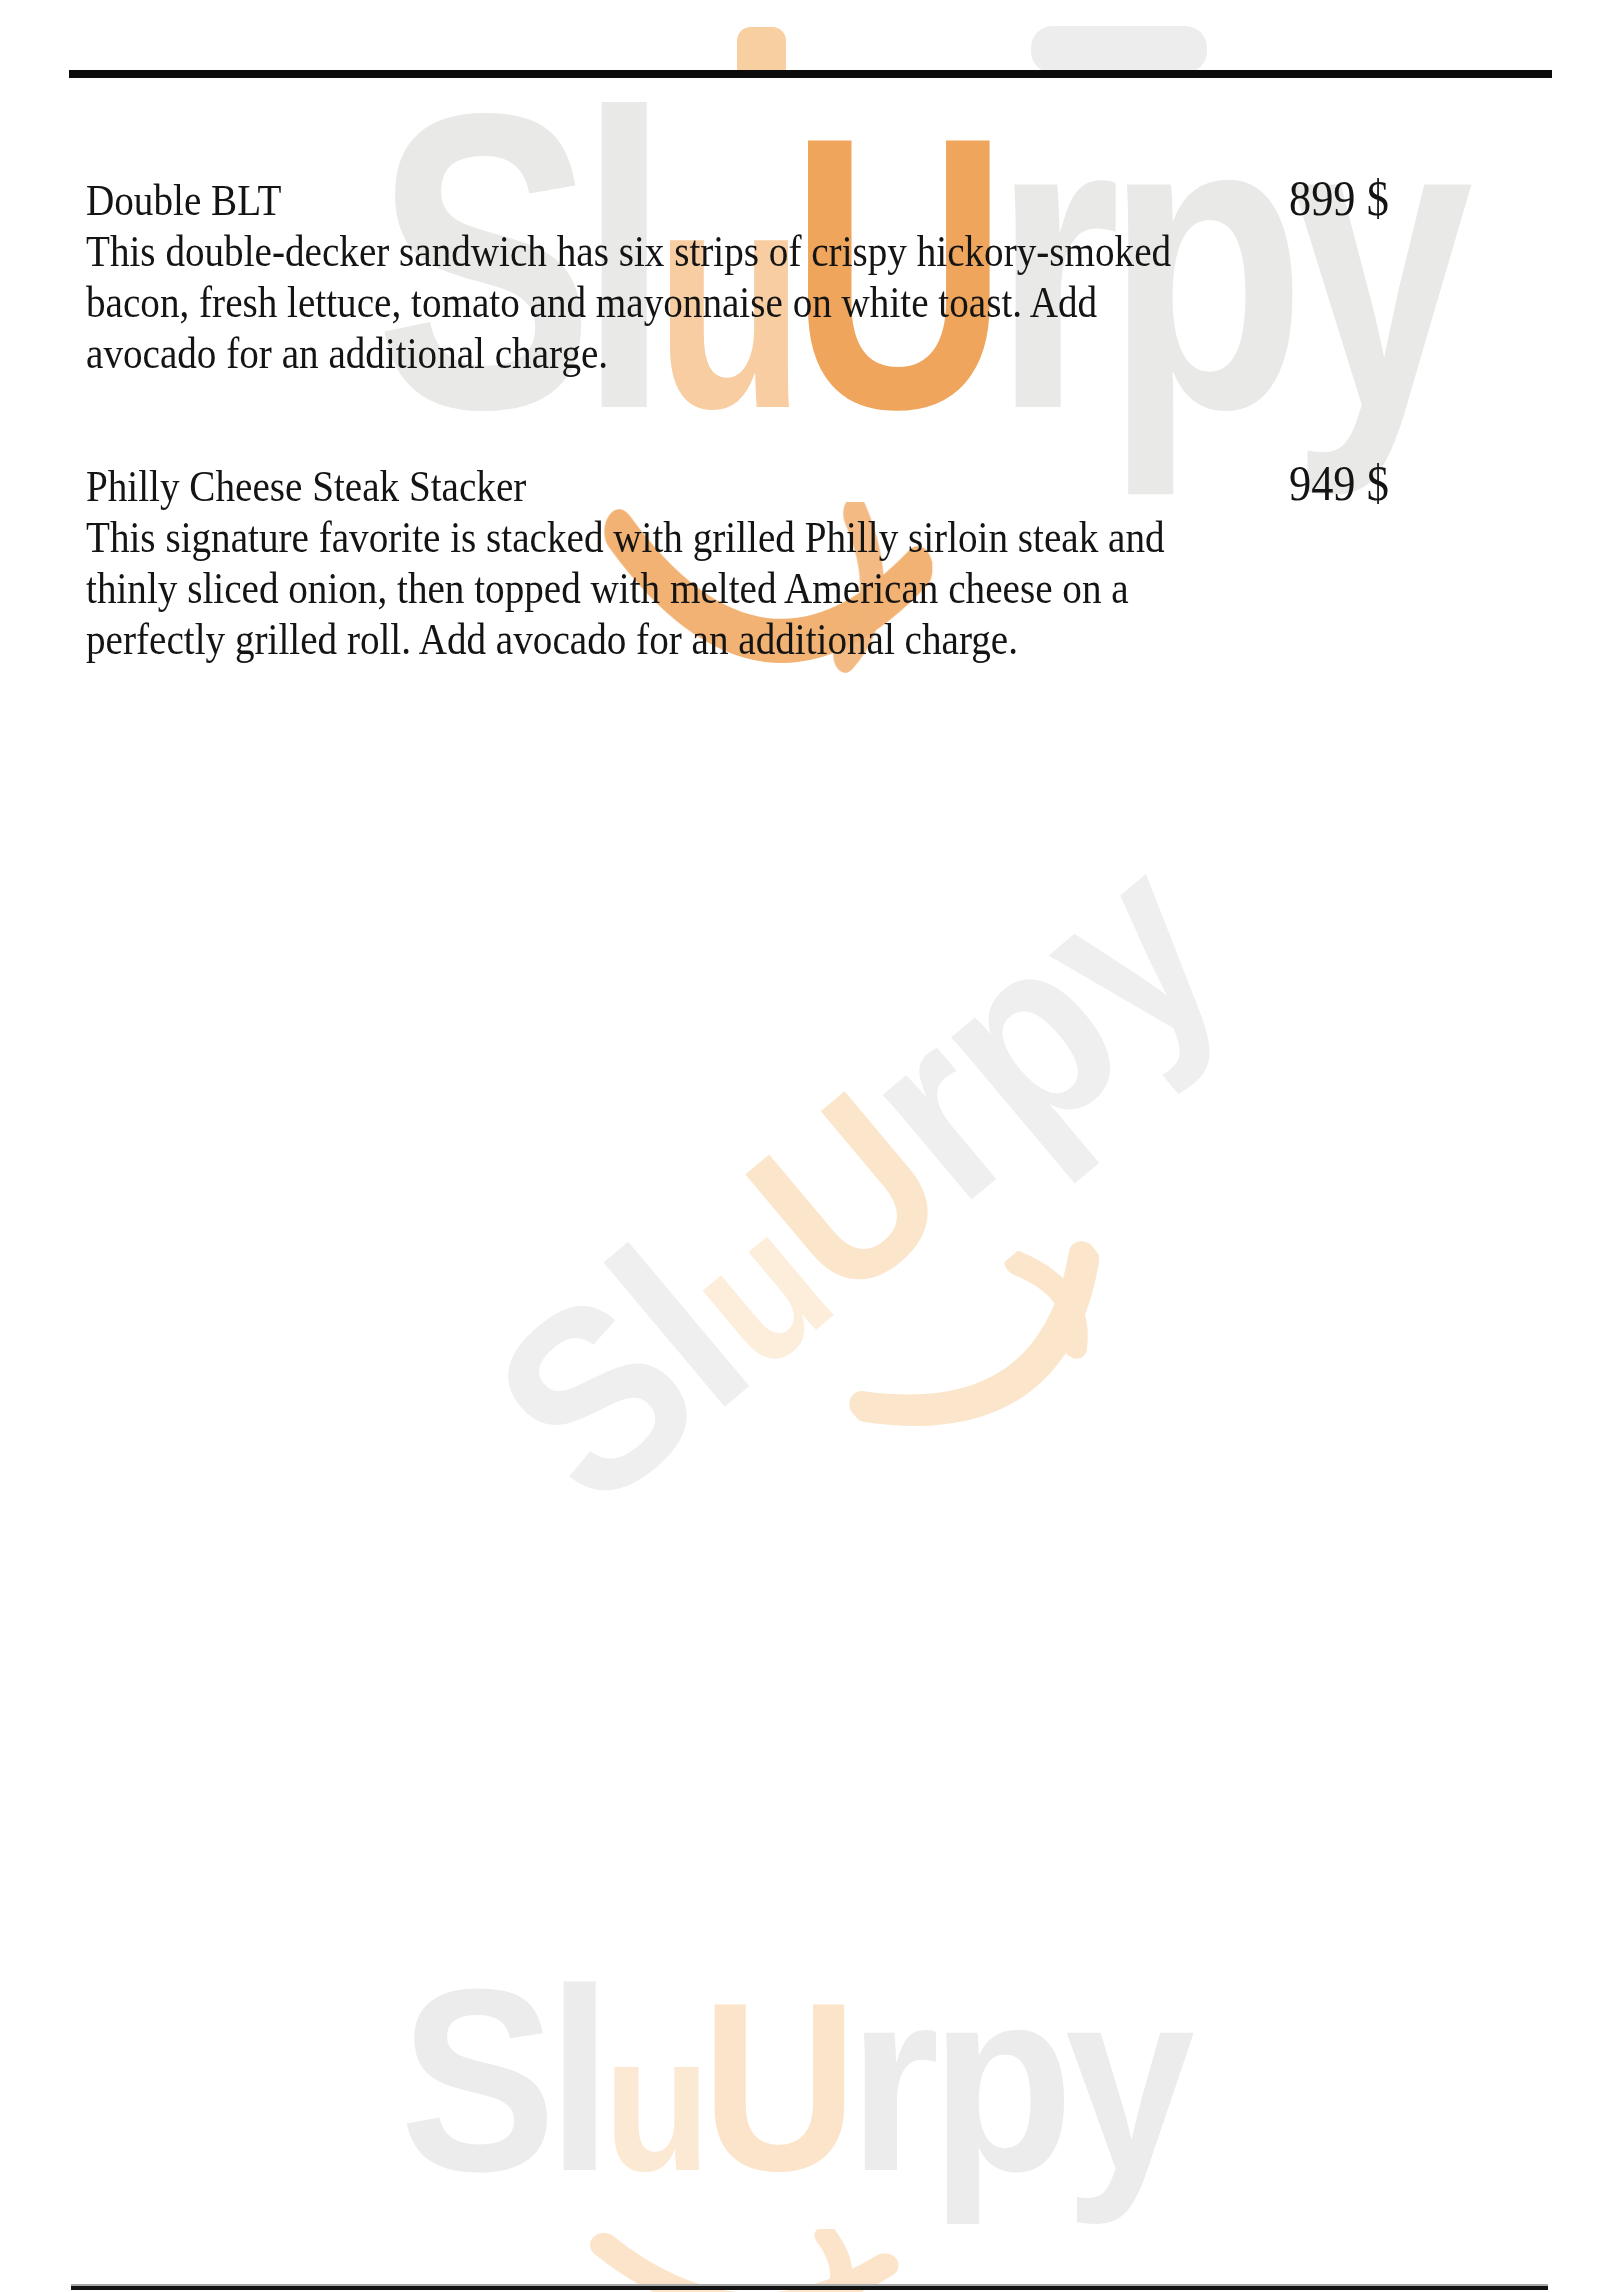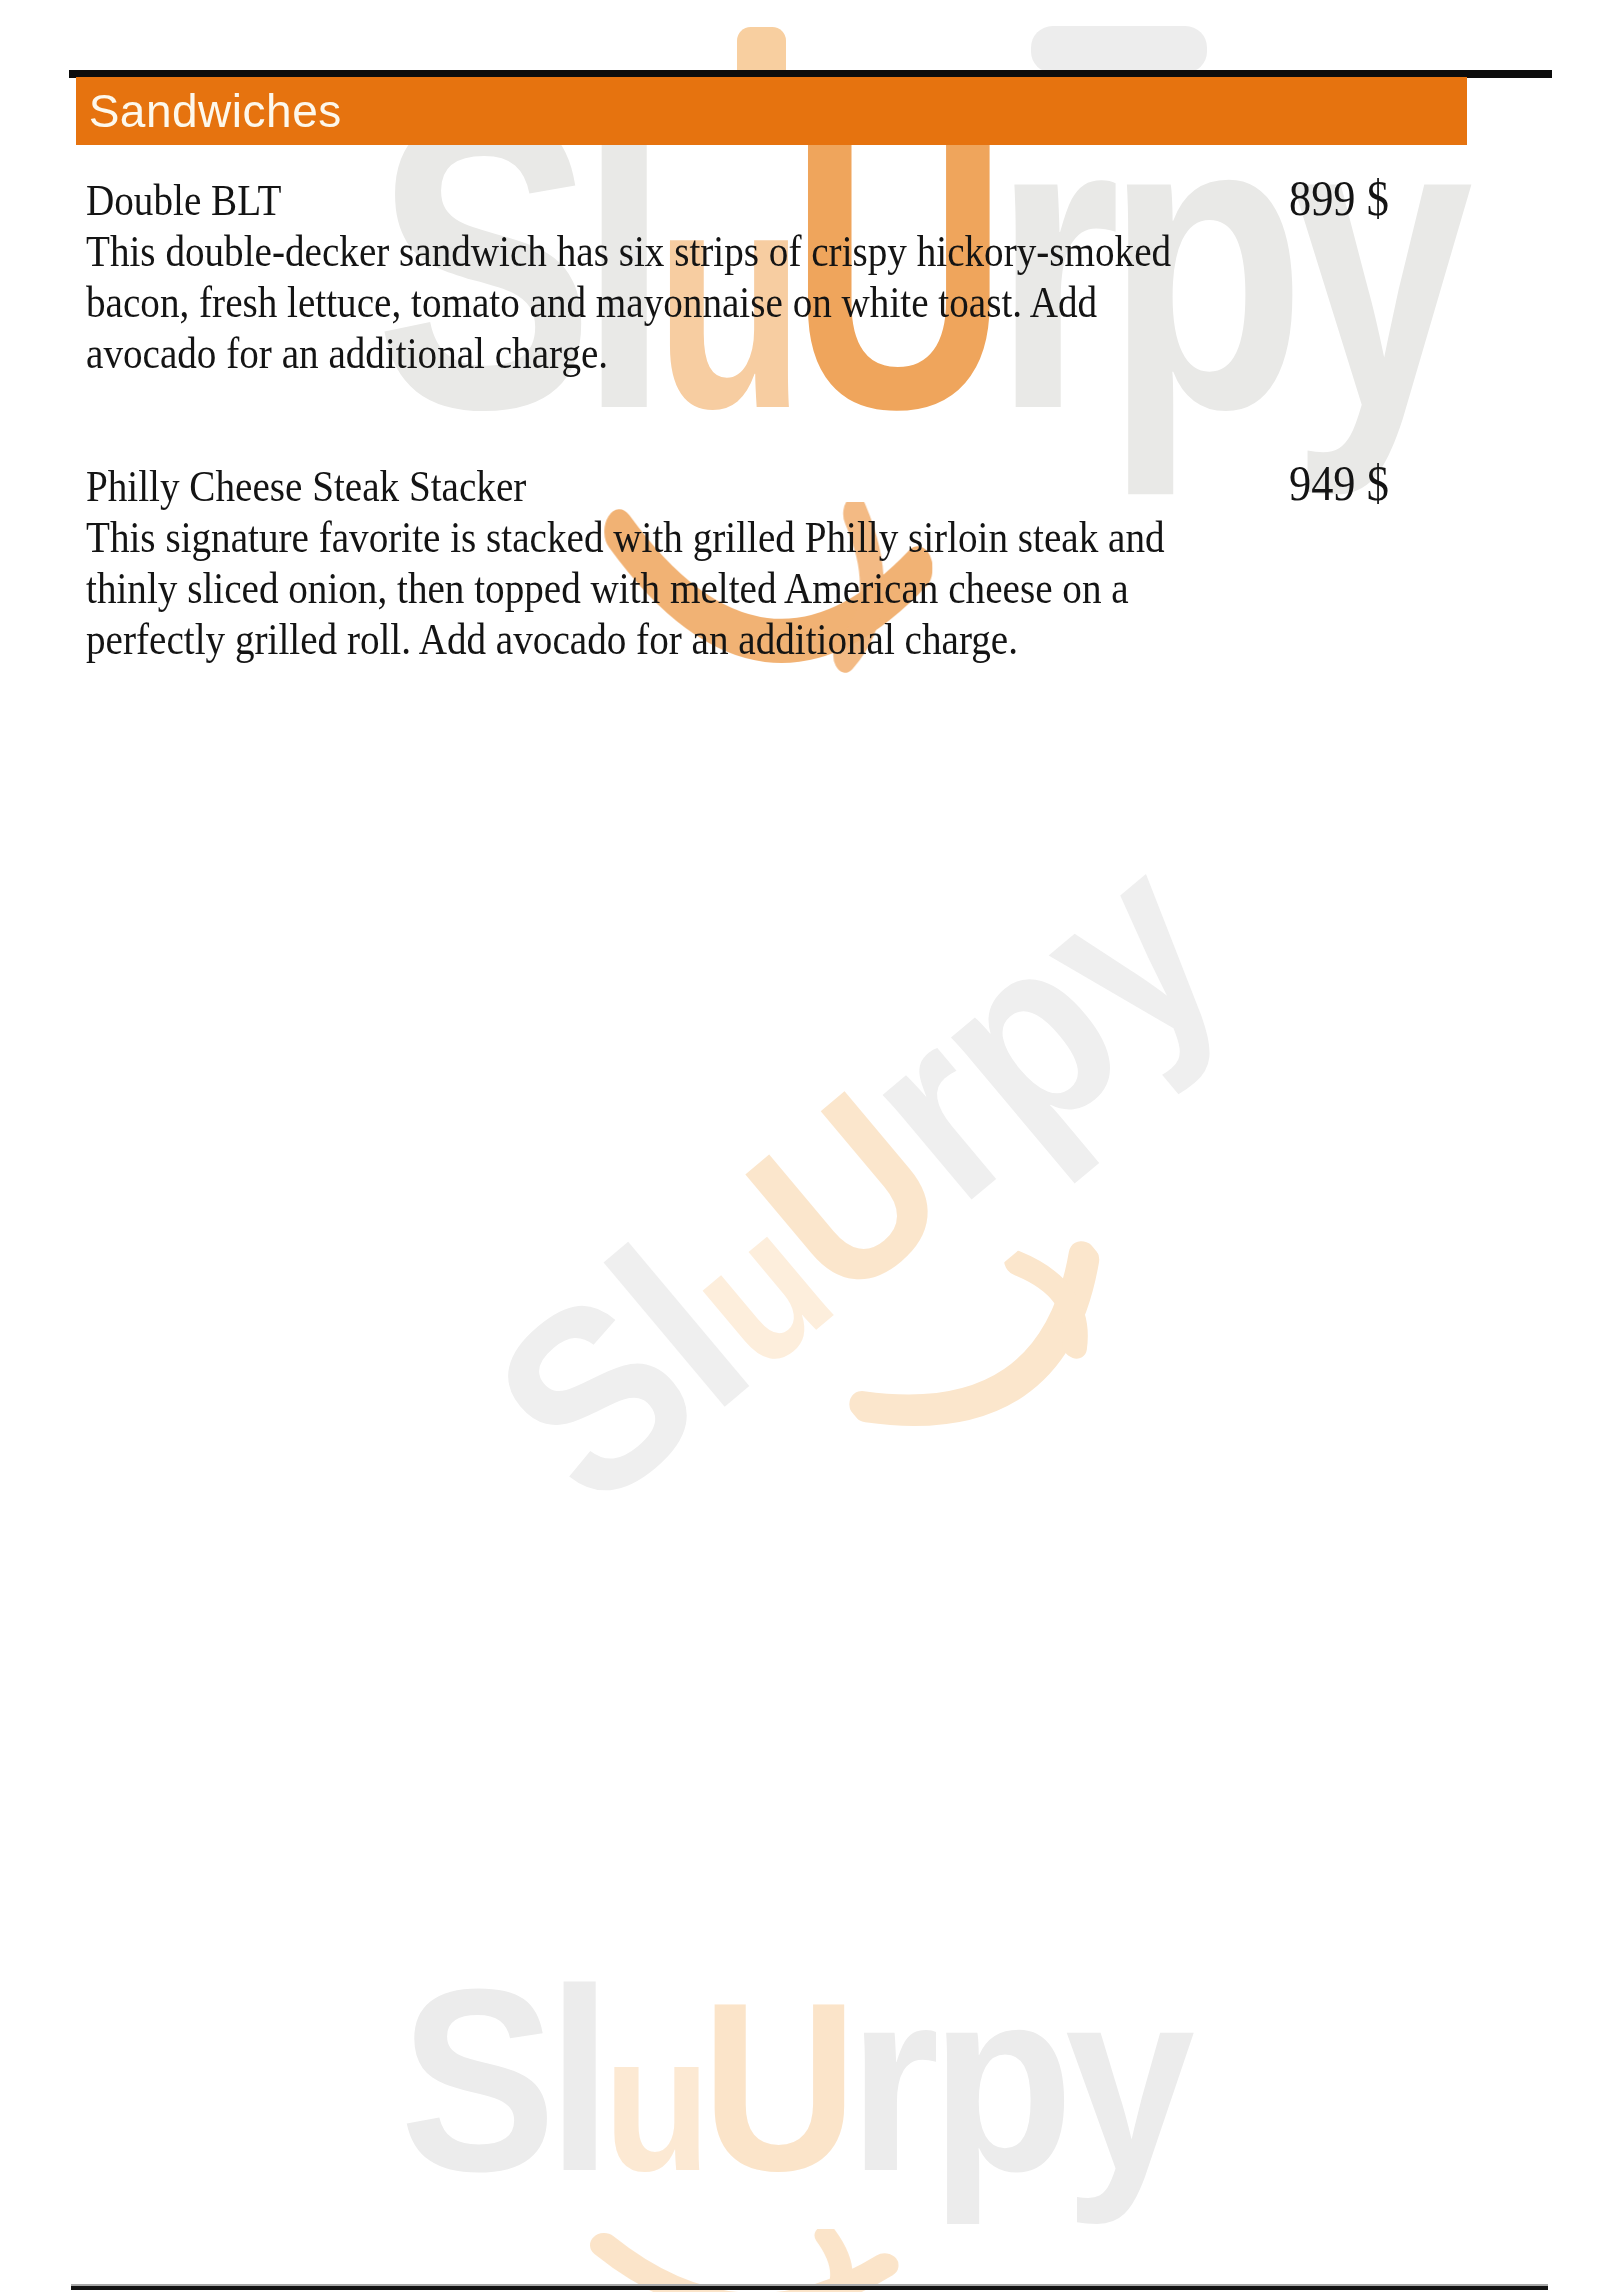--- a/index.html
+++ b/index.html
@@ -125,23 +125,20 @@
 
   <div class="wm wm-bottom">
     <span class="seg seg-gray">Sl</span><span class="seg seg-u1">u</span><span class="seg seg-u2">U</span><span class="seg seg-gray">rpy</span>
     <svg class="smile" viewBox="0 0 330 140" preserveAspectRatio="none">
       <path d="M15,20 Q160,155 315,45" fill="none" stroke="#fbe4c9" stroke-width="30" stroke-linecap="round"></path>
       <path d="M252,8 Q290,68 242,104" fill="none" stroke="#fbe4c9" stroke-width="24" stroke-linecap="round"></path>
     </svg>
   </div>
 
   <div class="top-rule"></div>
-  <div class="header-bar">
-    <span class="header-title">Sandwiches</span>
-  </div>
 
   <div class="menu-item item-1">
     <div class="item-name">Double BLT</div>
     <div class="item-desc">This double-decker sandwich has six strips of crispy hickory-smoked
 bacon, fresh lettuce, tomato and mayonnaise on white toast. Add
 avocado for an additional charge.</div>
   </div>
   <div class="price price-1">899 $</div>
 
   <div class="menu-item item-2">

